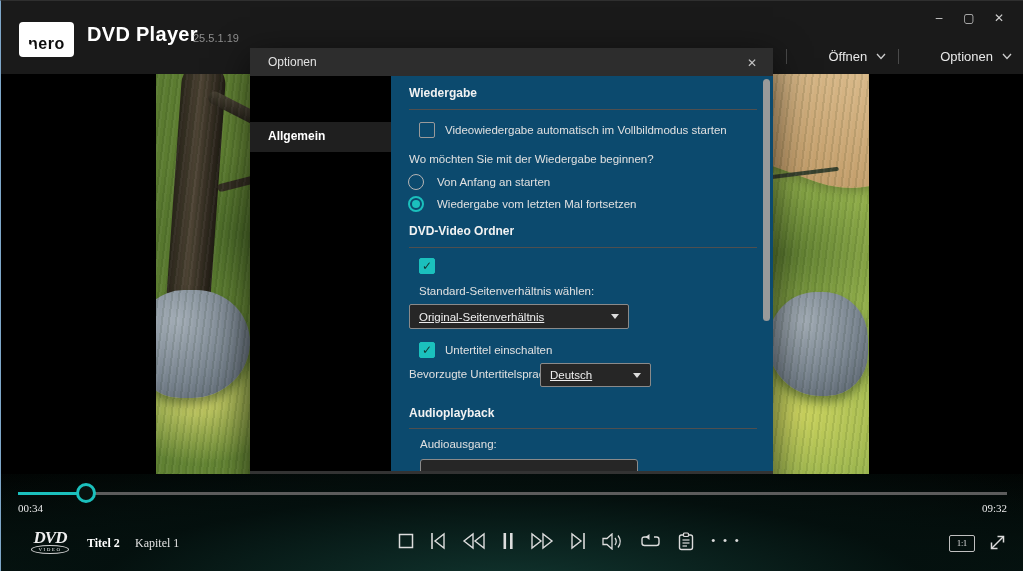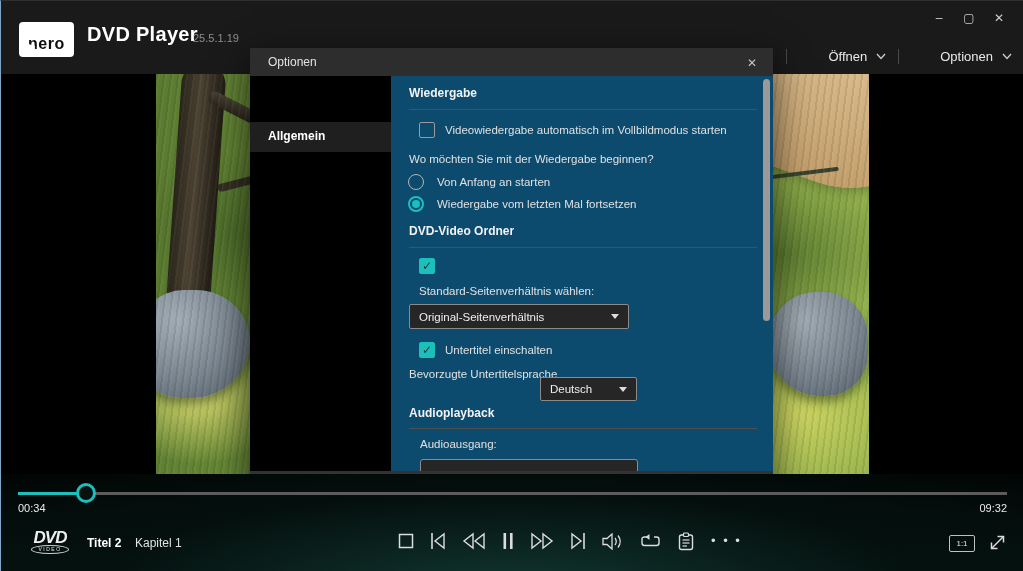--- a/index.html
+++ b/index.html
@@ -69,36 +69,36 @@
   .c-label { position:absolute; color:#e0e0e0; font-size:11.5px; }
   .cb { position:absolute; width:16px; height:16px; border:1px solid #9a9a9a; border-radius:2px;
     background:transparent; }
   .cb.checked { background:#1bc0bd; border-color:#1bc0bd; color:#14332f; font-size:12px;
     font-weight:700; text-align:center; line-height:15px; }
   .radio { position:absolute; width:16px; height:16px; border:1.5px solid #b5b5b5; border-radius:50%; }
   .radio.sel { border:2px solid #1bc0bd; }
   .radio.sel::after { content:""; position:absolute; left:2px; top:2px; width:8px; height:8px;
     border-radius:50%; background:#1bc0bd; }
   .dd { position:absolute; border:1px solid #8a8a8a; border-radius:2px; background:#262626;
-    color:#eee; font-size:11.5px; display:flex; align-items:center; padding:0 9px; }
+    color:#eee; font-size:11.5px; display:flex; align-items:center; padding:0 9px;text-decoration:underline; }
   .dd .dd-val { flex:1; overflow:hidden; white-space:nowrap; }
   .dd-arrow { width:0; height:0; border-left:4px solid transparent; border-right:4px solid transparent;
     border-top:5px solid #ddd; margin-left:6px; }
   .dlg-scroll { position:absolute; right:3px; top:31px; width:7px; height:242px; background:#9a9a9a;
     border-radius:4px; }
   .dlg-footer { position:absolute; left:0; right:0; bottom:0; height:52px; background:#333; }
   .dlg-btn { position:absolute; top:13px; height:26px; background:#4c4c4c; color:#f2f2f2;
     font-size:12px; text-align:center; line-height:26px; }
   .btn-ok { left:240px; width:128px; }
   .btn-cancel { left:379px; width:127px; }
 
   
   #bottom { position:absolute; left:0; top:473px; width:1023px; height:98px;
     background:radial-gradient(750px 170px at 50% 115%, #11352f 0%, rgba(4,16,14,.9) 55%, rgba(0,0,0,0) 100%),
-               linear-gradient(#010302,#061512); }
+               linear-gradient(#010302,#061512);font-family:Liberation Serif, serif; }
   .timeline { position:absolute; left:17px; right:17px; top:18px; height:3px; background:#5c5c5c; }
   .tl-progress { position:absolute; left:0; top:0; height:3px; background:#1bc0bd; }
   .tl-handle { position:absolute; top:-9px; width:20px; height:20px; border-radius:50%;
     border:3px solid #1bc0bd; background:#07110f; }
   .t-elapsed { position:absolute; left:17px; top:28px; color:#eaeaea; font-size:11px; }
   .t-total { position:absolute; right:17px; top:28px; color:#eaeaea; font-size:11px; }
   .dvd-badge { position:absolute; left:23px; top:56px; width:52px; text-align:center; }
   .dvd-txt { color:#efefef; font-weight:800; font-style:italic; font-size:17px; letter-spacing:-1px;
     line-height:15px; }
   .dvd-ellipse { margin:0 auto; width:38px; height:9px; border:1px solid #cfcfcf; border-radius:50%;
@@ -193,21 +193,21 @@
       <div class="c-label" style="left:28px; top:209px">Standard-Seitenverhältnis wählen:</div>
       <div class="dd" style="left:18px; top:228px; width:220px; height:25px">
         <span class="dd-val">Original-Seitenverhältnis</span>
         <span class="dd-arrow"></span>
       </div>
 
       <div class="cb checked" style="left:28px; top:266px">✓</div>
       <div class="c-label" style="left:54px; top:268px">Untertitel einschalten</div>
 
       <div class="c-label" style="left:18px; top:292px">Bevorzugte Untertitelsprache</div>
-      <div class="dd" style="left:149px; top:301px; width:97px; height:24px">
+      <div class="dd" style="left:149px; top:287px; width:111px; height:24px">
         <span class="dd-val">Deutsch</span>
         <span class="dd-arrow"></span>
       </div>
 
       <div class="sec-h" style="top:330px">Audioplayback</div>
       <div class="sec-line" style="top:352px"></div>
 
       <div class="c-label" style="left:29px; top:362px">Audioausgang:</div>
       <div class="dd" style="left:29px; top:383px; width:218px; height:26px; border-radius:3px"></div>
     </div>

